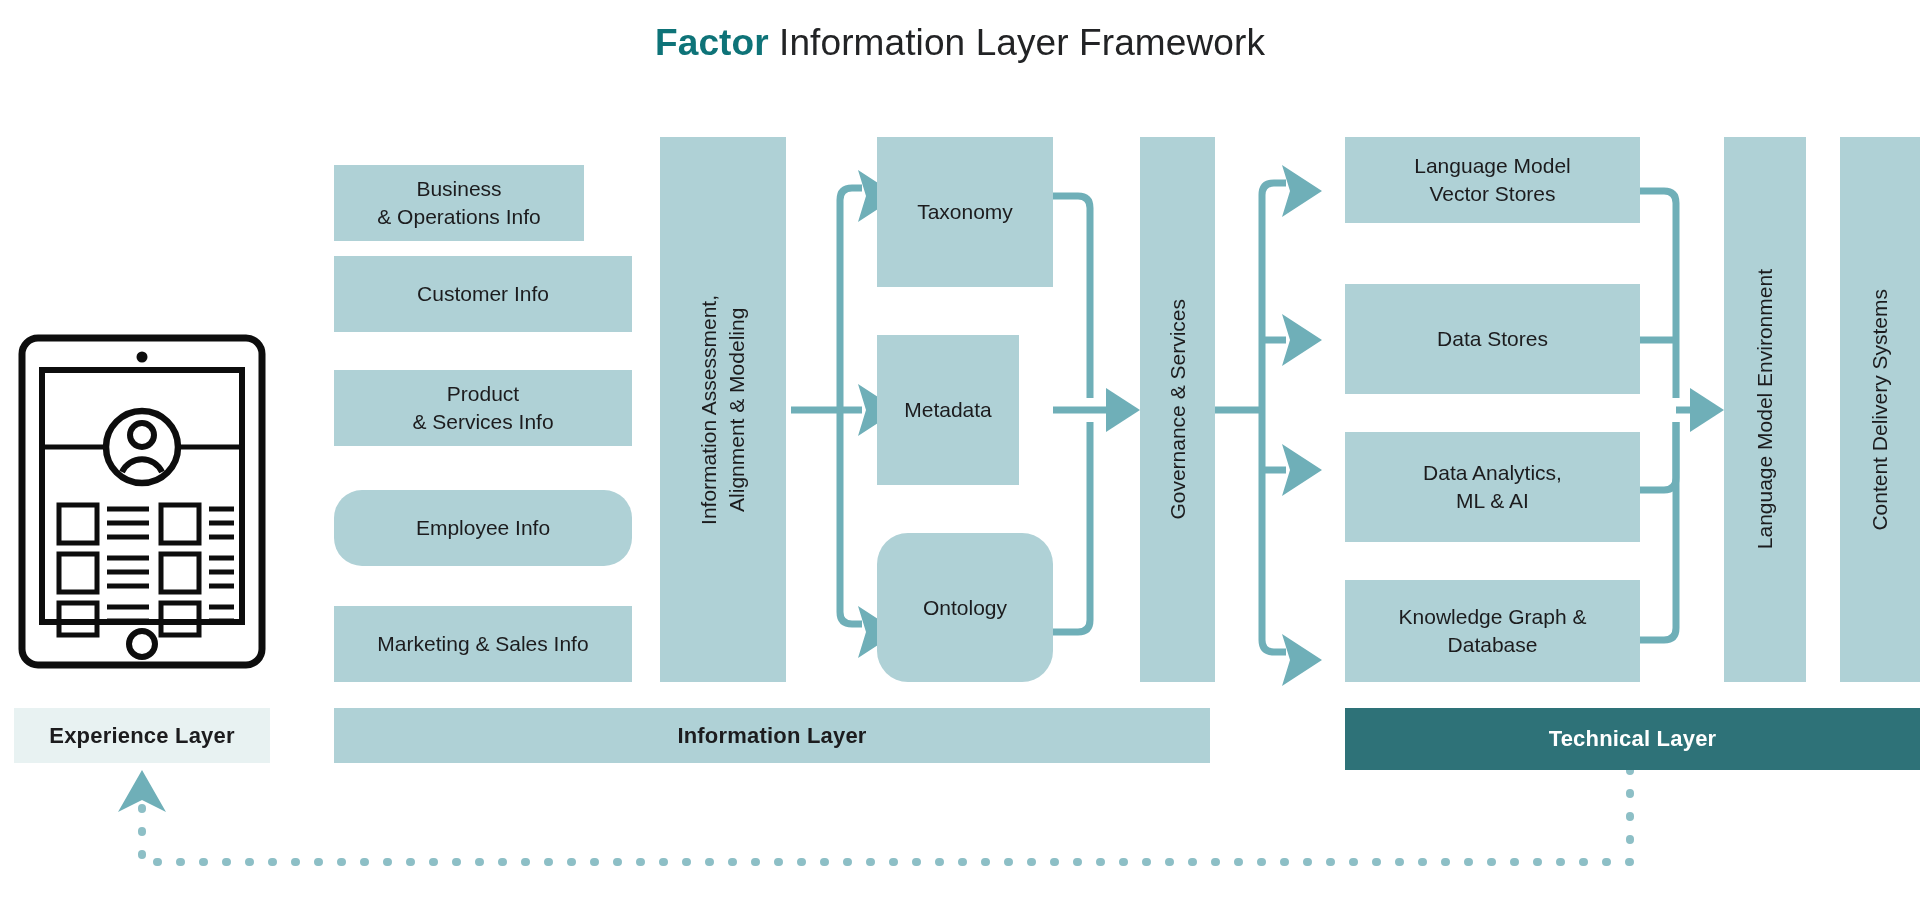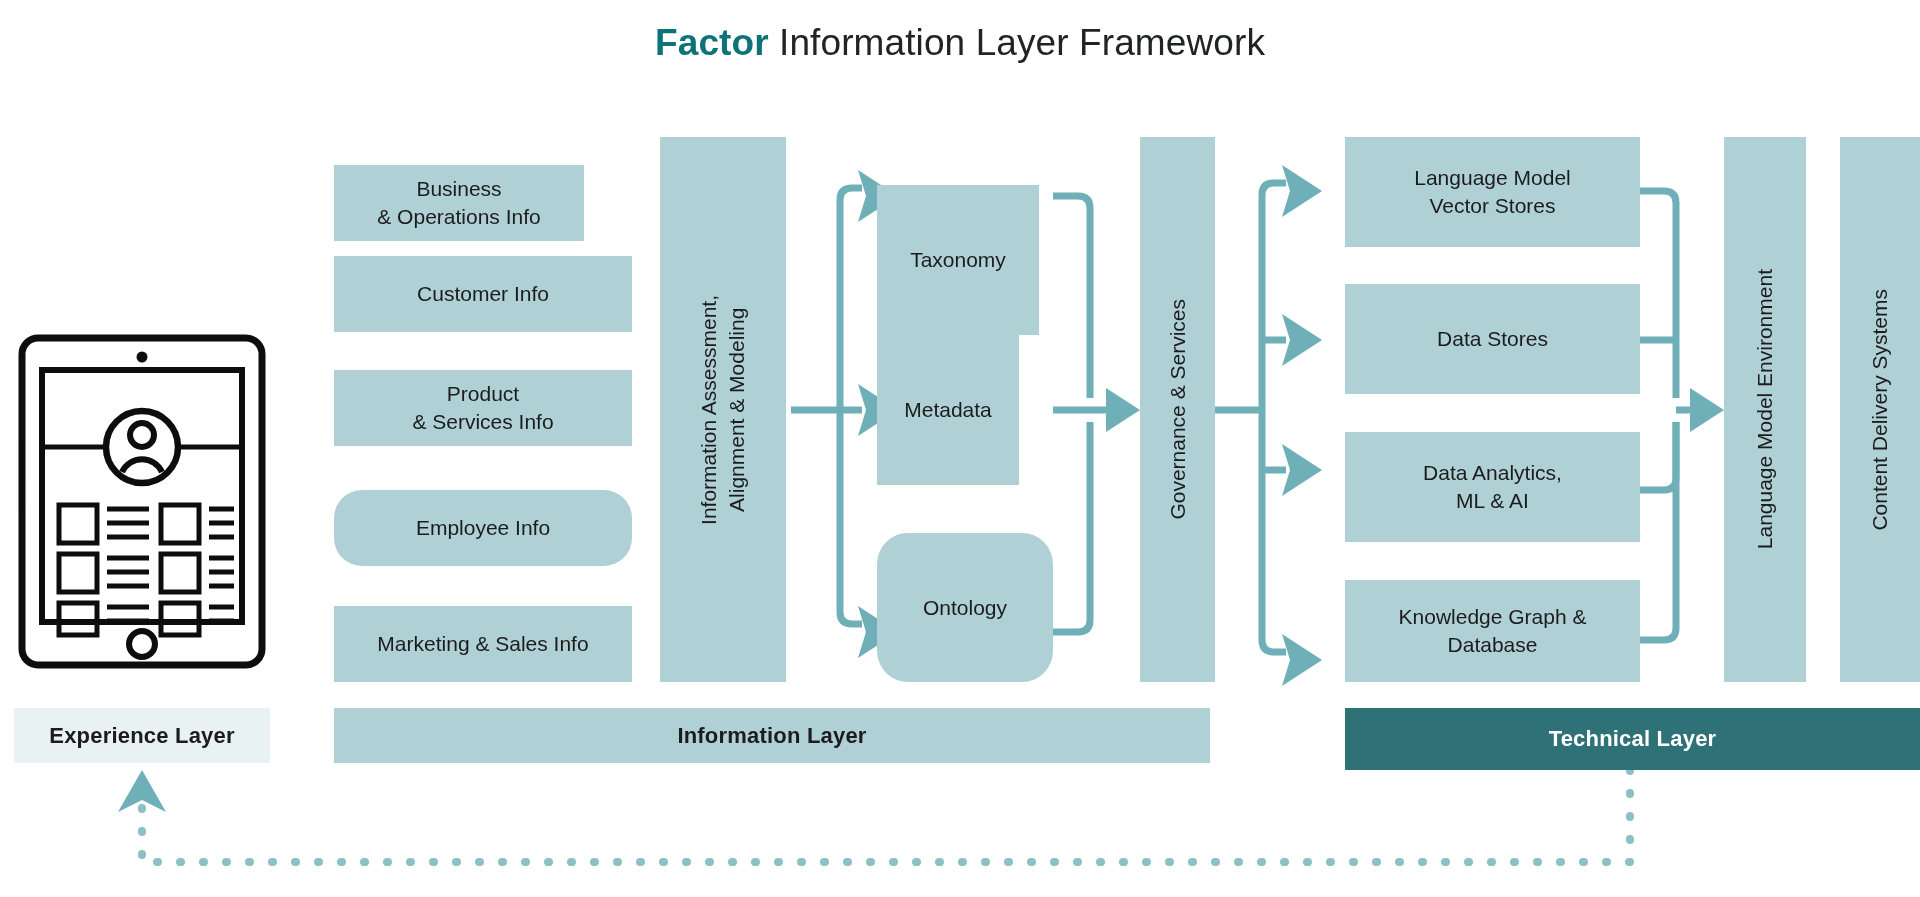--- a/index.html
+++ b/index.html
@@ -181,35 +181,35 @@
   </div>
   <div class="box" style="left:334px; top:606px; width:298px; height:76px;">
     <span style="white-space:pre-line">Marketing &amp; Sales Info</span>
   </div>
 
   <div class="vbox" style="left:660px; top:137px; width:126px; height:545px;">
     <span class="vlabel">Information Assessment,
 Alignment &amp; Modeling</span>
   </div>
 
-  <div class="box" style="left:877px; top:137px; width:162px; height:150px;margin-top:48px;">
+  <div class="box" style="left:877px; top:137px; width:176px; height:150px;">
     <span>Taxonomy</span>
   </div>
   <div class="box" style="left:877px; top:335px; width:142px; height:150px;">
     <span>Metadata</span>
   </div>
   <div class="box" style="left:877px; top:533px; width:176px; height:149px;border-radius:31px;">
     <span>Ontology</span>
   </div>
 
   <div class="vbox" style="left:1140px; top:137px; width:75px; height:545px;">
     <span class="vlabel">Governance &amp; Services</span>
   </div>
 
-  <div class="box" style="left:1345px; top:137px; width:295px; height:110px;">
+  <div class="box" style="left:1345px; top:137px; width:295px; height:86px;">
     <span style="white-space:pre-line">Language Model
 Vector Stores</span>
   </div>
   <div class="box" style="left:1345px; top:284px; width:295px; height:110px;">
     <span style="white-space:pre-line">Data Stores</span>
   </div>
   <div class="box" style="left:1345px; top:432px; width:295px; height:110px;">
     <span style="white-space:pre-line">Data Analytics,
 ML &amp; AI</span>
   </div>

